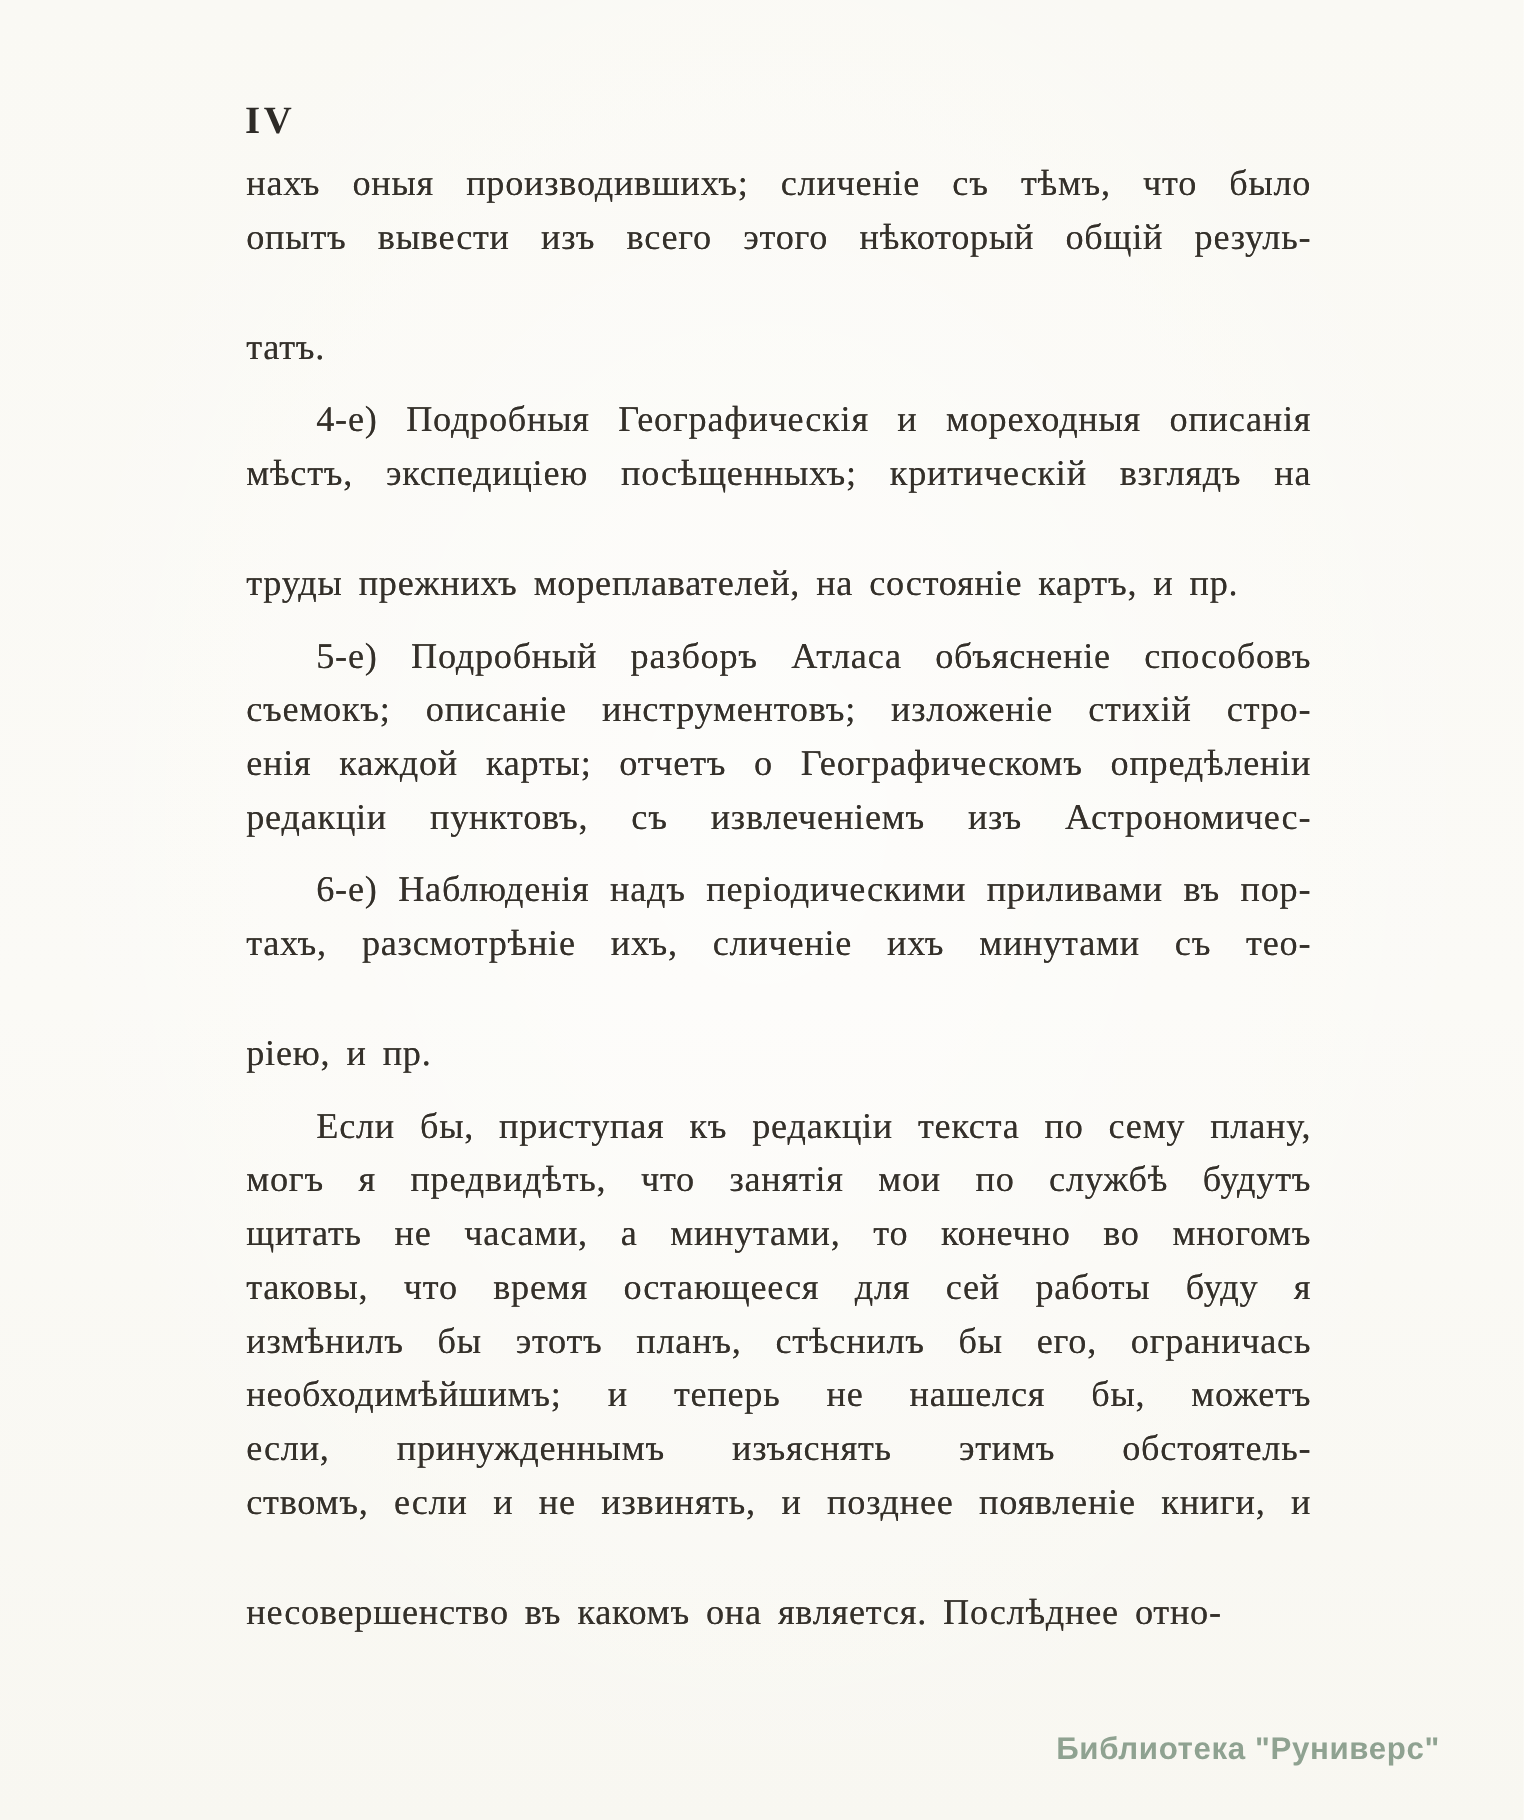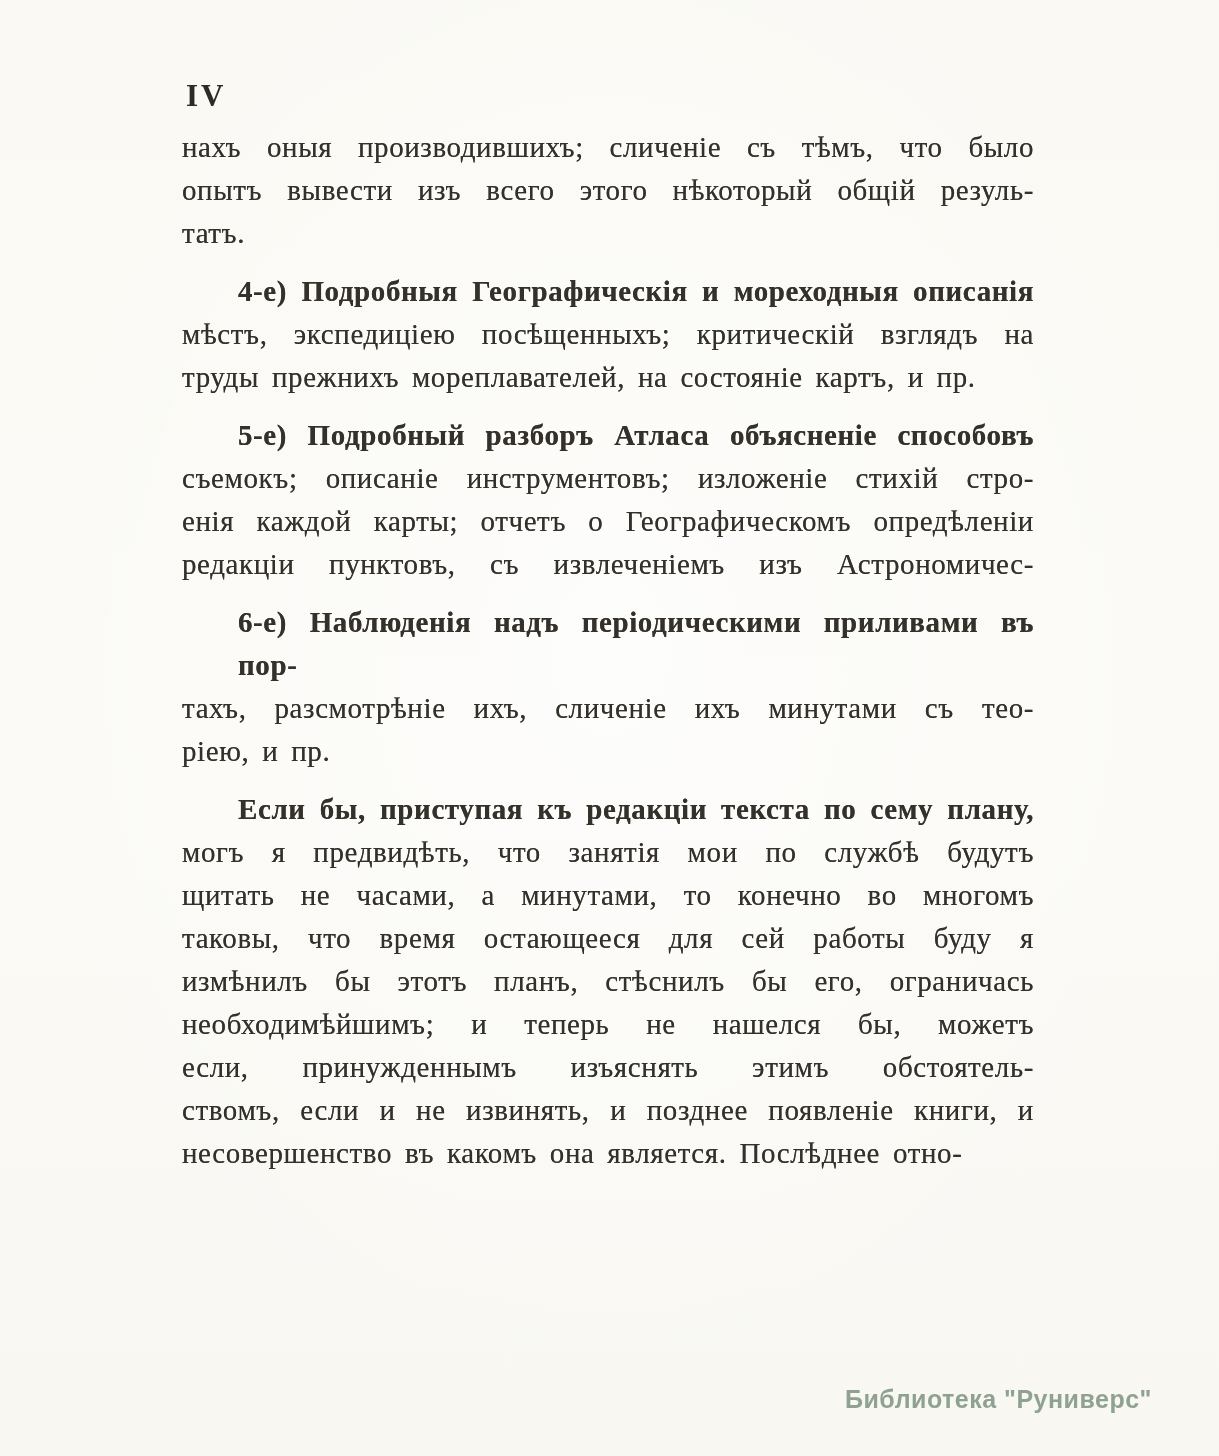--- a/index.html
+++ b/index.html
@@ -13,31 +13,31 @@
     background:
       radial-gradient(ellipse at 50% 45%, rgba(255,255,255,0.6) 0%, rgba(255,255,255,0) 70%),
       linear-gradient(180deg, #faf9f4 0%, #fbfaf6 55%, #f8f7f1 100%);
     font-family: "Liberation Serif", "DejaVu Serif", serif;
     color: #33302b;
     overflow: hidden;
   }
 
   .page-number {
     position: absolute;
-    left: 186px;
+    left: 196px;
     top: 78px;
     font-size: 31px;
     font-weight: bold;
     letter-spacing: 3px;
     color: #2e2b27;
   }
 
   .text-block {
     position: absolute;
-    left: 182px;
+    left: 197px;
     top: 126px;
     width: 852px;
   }
 
   .para {
     margin: 0;
     padding: 0;
   }
   .para + .para {
     margin-top: 15px;
@@ -49,24 +49,24 @@
     line-height: 43px;
     letter-spacing: 0.6px;
     word-spacing: 5px;
     text-align: justify;
     text-align-last: justify;
     color: #34302a;
     text-shadow: 0 0 0.5px rgba(45,40,34,0.75);
   }
   .line.end {
     text-align-last: left;
+    margin-top: 45px;
   }
   .line.indent {
     padding-left: 56px;
-    font-weight: bold;
   }
 
   .watermark {
     position: absolute;
     left: 845px;
     top: 1385px;
     font-family: "Liberation Sans", "DejaVu Sans", sans-serif;
     font-size: 25px;
     font-weight: bold;
     color: #8fa291;

